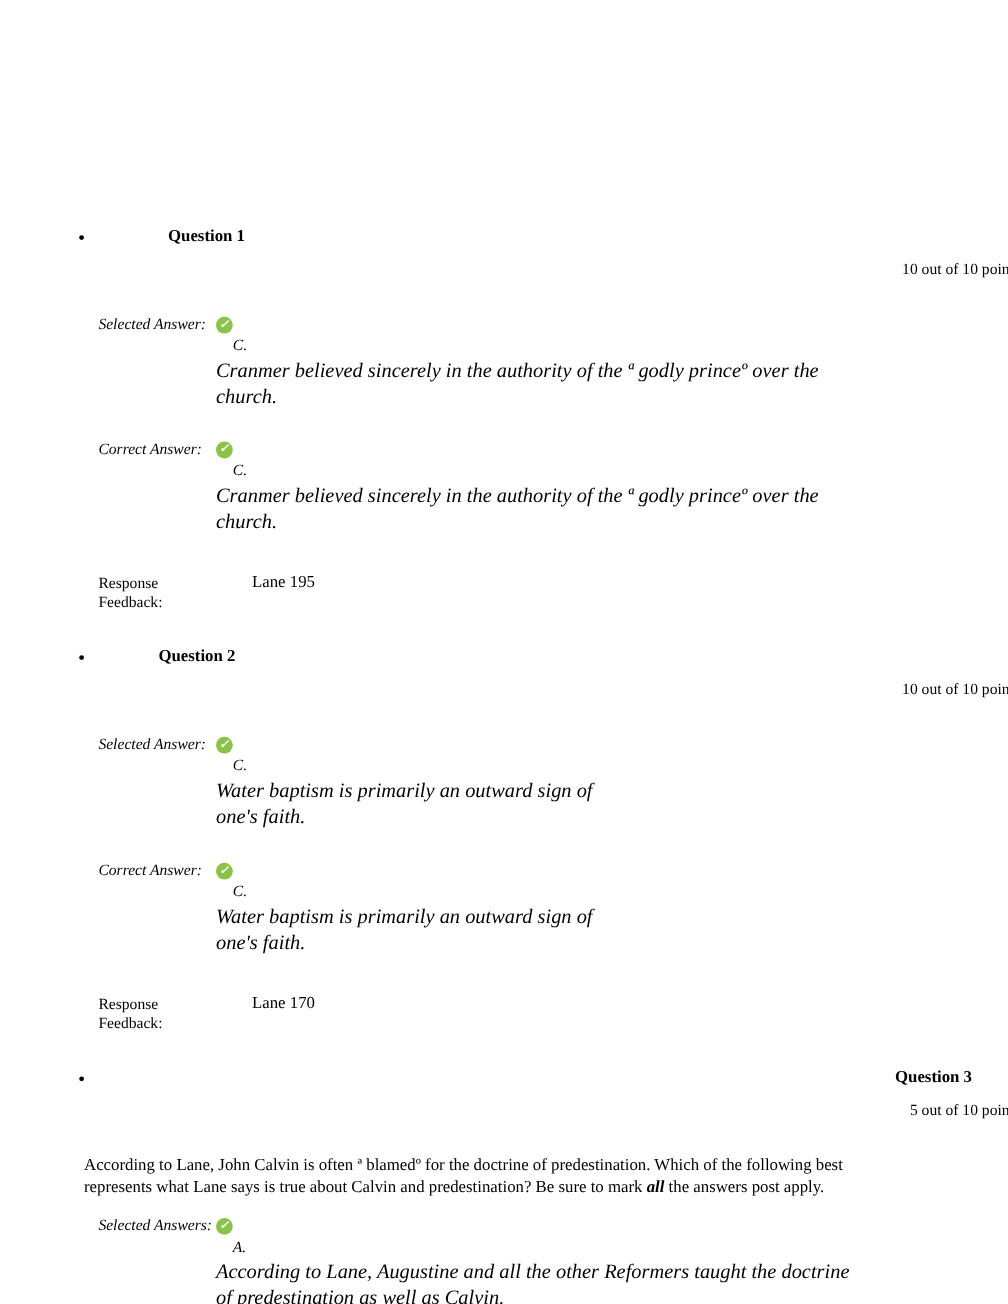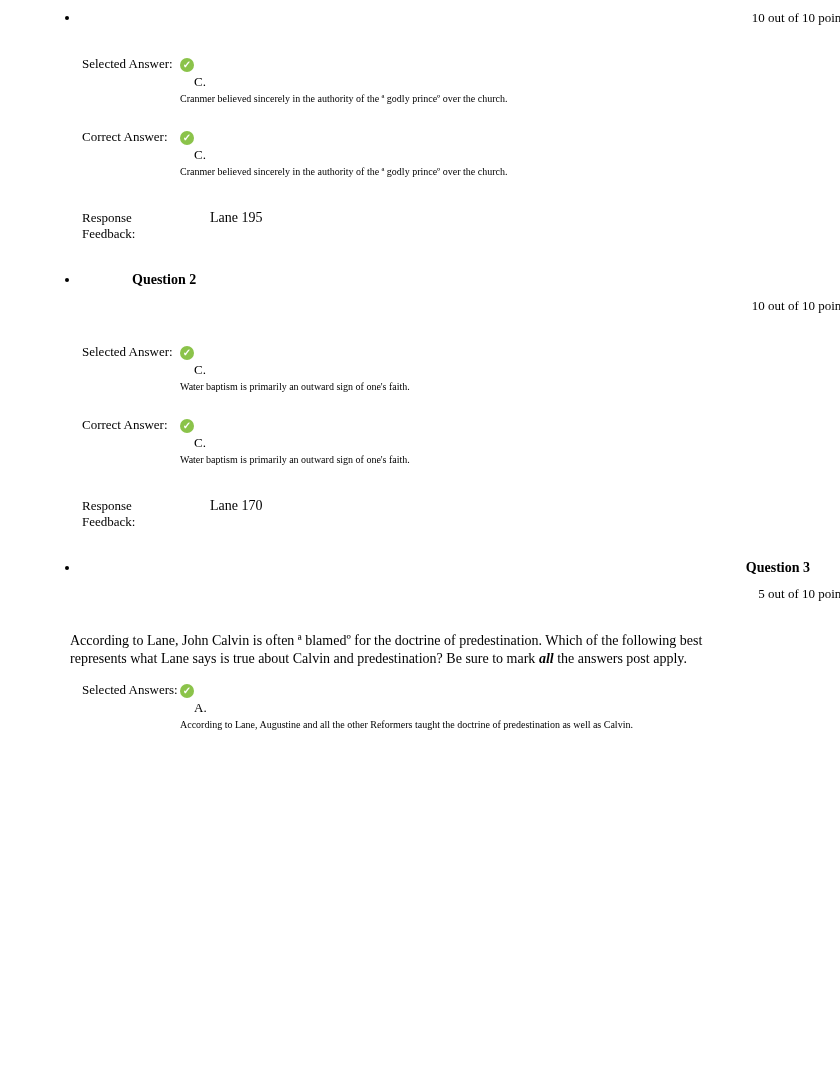--- a/index.html
+++ b/index.html
@@ -47,20 +47,21 @@
       padding-right: 60px;
     }
     .stem {
       font-size: 14px;
       line-height: 1.3;
       margin-bottom: 14px;
     }
     .answer-block {
       display: flex;
       margin-bottom: 14px;
+      font-style: italic;
     }
     .answer-label {
       width: 110px;
       flex-shrink: 0;
       font-size: 13px;
       padding-left: 12px;
     }
     .answer-content {
       flex: 1;
     }
@@ -85,21 +86,21 @@
       content: "✓";
       font-size: 10px;
       line-height: 1;
     }
     .letter {
       margin-left: 14px;
       font-size: 13px;
       margin-top: 2px;
     }
     .answer-text {
-      font-size: 10px;
+      font-size: 17px;
       margin-top: 2px;
       line-height: 1.3;
       max-width: 540px;
     }
     .feedback-block {
       display: flex;
       margin-bottom: 10px;
       margin-top: 22px;
     }
     .feedback-label {
@@ -119,20 +120,23 @@
     li.q2 .q-title-wrapper { padding-top: 10px; }
     li.q3 .q-title-wrapper { padding-top: 10px; text-align: right; }
     em.bi { font-style: italic; font-weight: bold; }
   </style>
 </head>
 <body>
 
 <ul class="questions">
 
   <li class="question-item q1">
+    <div class="q-title-wrapper">
+      <span class="q-title" style="margin-left:60px;">Question 1</span>
+    </div>
     <div class="points">10 out of 10 points</div>
     <div class="q-body">
 
       <div class="answer-block">
         <div class="answer-label">Selected Answer:</div>
         <div class="answer-content">
           <div class="choice">
             <span class="check-icon"></span>
             <div class="letter">C.</div>
             <div class="answer-text">Cranmer believed sincerely in the authority of the ª godly princeº over the church.</div>

